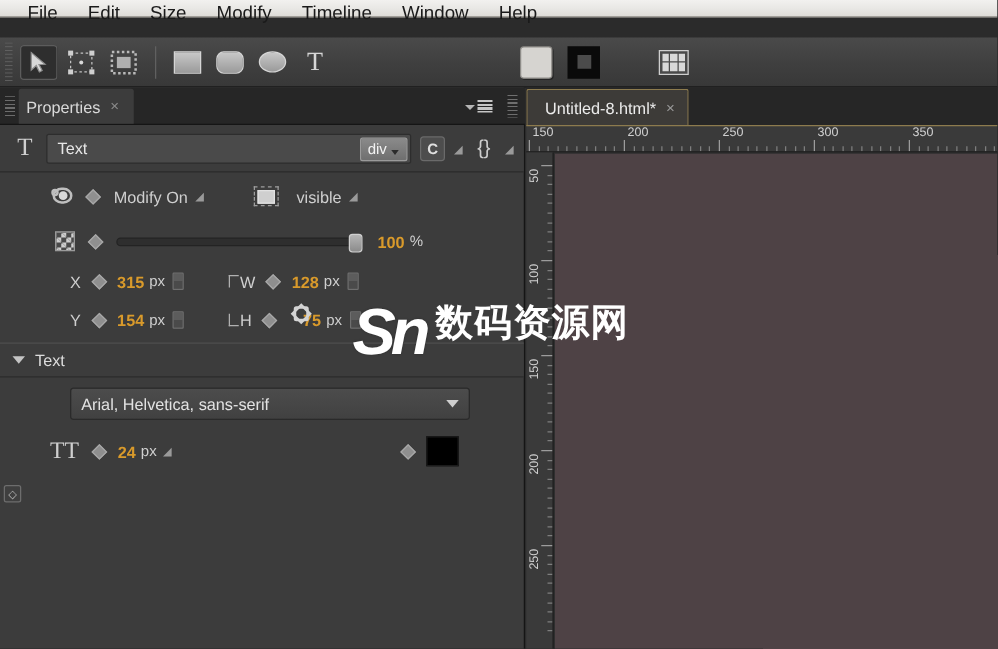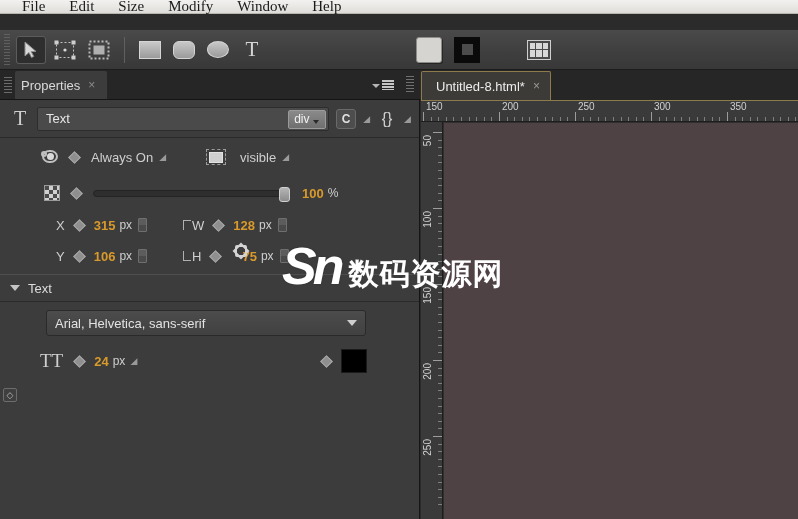--- a/index.html
+++ b/index.html
@@ -10,23 +10,22 @@
     font-family: "Liberation Sans", sans-serif;
     -webkit-font-smoothing: antialiased;
   }
   #app { position: relative; width: 798px; height: 519px; }
 
   
   .menubar {
     position: absolute; left: 0; top: 0; width: 798px; height: 14px;
     background: linear-gradient(to bottom, #f2f1ef 0%, #e9e8e5 50%, #dedcd8 100%);
     border-bottom: 1px solid #b9b6b0;
-    display: flex; align-items: center;
+    display: flex; align-items: flex-start;
     padding-left: 10px;
-    font-family: Liberation Serif, serif;
   }
   .menubar .mi {
     font-size: 15px; color: #1a1a1a; padding: 2px 12px;
     cursor: default; white-space: nowrap;
   }
 
   
   .toolbar {
     position: absolute; left: 0; top: 30px; width: 798px; height: 40px;
     background: linear-gradient(to bottom,#4a4a4a 0%,#3f3f3f 55%,#383838 100%);
@@ -315,21 +314,21 @@
     writing-mode: vertical-rl; transform: rotate(180deg);
   }
   .tickMajL { position: absolute; right: 0; height: 1px; width: 9px; background: #9c9c9c; }
   .tickMinL { position: absolute; right: 0; height: 1px; width: 4px; background: #7e7e7e; }
 
   .goldLine { position:absolute; left:421px; top:100px; width:377px; height:1px; background:#8d7b4e; }
 
   
   .watermark {
     position: absolute; left: 282px; top: 243px;
-    display: flex; align-items: flex-end; gap: 8px;
+    display: flex; align-items: flex-start; gap: 8px;
     pointer-events: none; user-select: none;
   }
   .wmLogo {
     font-size: 52px; color: #fff; font-weight: bold;
     font-family: "Liberation Sans", sans-serif;
     font-style: italic; line-height: .9;
     text-shadow: 0 0 2px rgba(0,0,0,.25);
     letter-spacing: -4px;
   }
   .wmRight { display:flex; flex-direction: row; gap: 29px; }
@@ -344,20 +343,21 @@
 </head>
 <body>
 
 <div id="app">
 
   <div class="menubar">
     <div class="mi">File</div>
     <div class="mi">Edit</div>
     <div class="mi">Size</div>
     <div class="mi">Modify</div>
+    <div class="mi">Timeline</div>
     <div class="mi">Window</div>
     <div class="mi">Help</div>
   </div>
 
   <div class="toolbar">
     <div class="gripper"></div>
 
     <div class="tool sel" style="margin-left:4px">
       <svg width="16" height="18" viewBox="0 0 16 18">
         <polygon points="2,1 2,15 6,11.5 8.5,16.5 10.7,15.4 8.2,10.6 13,10.4" fill="#d8d8d8" stroke="#8e8e8e" stroke-width="1"></polygon>
@@ -454,21 +454,21 @@
       <span class="tinyArrow">◢</span>
     </div>
 
     <div class="row" style="height:38px;padding-left:40px">
       <span class="eyeIcon">
           <i class="o"></i>
           <i class="p"></i>
           <i class="p2"></i>
         </span>
       <span class="diamond" style="margin:0 12px 0 10px"></span>
-      <span class="lbl">Always On</span>
+      <span class="lbl">Modify On</span>
       <span class="tinyArrow" style="margin-left:6px">◢</span>
 
       <span class="visIcon" style="margin-left:40px">
         <i class="dash"></i>
           <i class="solid"></i>
       </span>
       <span class="lbl" style="margin-left:14px">visible</span>
       <span class="tinyArrow" style="margin-left:6px">◢</span>
     </div>
 
@@ -499,40 +499,40 @@
       <span class="stepIcon"></span>
     </div>
 
     <div style="position:relative;height:0">
       <span class="linkIcon" style="position:absolute;left:228px;top:-2px"></span>
     </div>
 
     <div class="row" style="height:32px;padding-left:56px">
       <span class="lbl">Y</span>
       <span class="diamond" style="margin:0 10px"></span>
-      <span class="val">106</span>
+      <span class="val">154</span>
       <span class="unit">px</span>
       <span class="stepIcon"></span>
 
       <span class="bracketH" style="margin-left:36px"></span>
       <span class="lbl" style="margin-left:1px">H</span>
       <span class="diamond" style="margin:0 10px"></span>
       <span class="val" style="margin-left:12px">75</span>
       <span class="unit">px</span>
       <span class="stepIcon"></span>
     </div>
 
     <span class="expandChev" style="top:318px">◇</span>
 
     <div class="section" style="margin-top:2px">
       <span class="twisty"></span>
       <span class="sectionTitle">Text</span>
     </div>
 
-    <div class="row" style="height:42px;padding-left:10px">
+    <div class="row" style="height:42px;padding-left:20px">
       <span class="fontSelect">
         <span>Arial, Helvetica, sans-serif</span>
         <span class="dn"></span>
       </span>
     </div>
 
     <div class="row" style="height:34px;padding-left:40px">
       <span class="ttIcon">TT</span>
       <span class="diamond" style="margin:0 10px 0 12px"></span>
       <span class="val">24</span>

